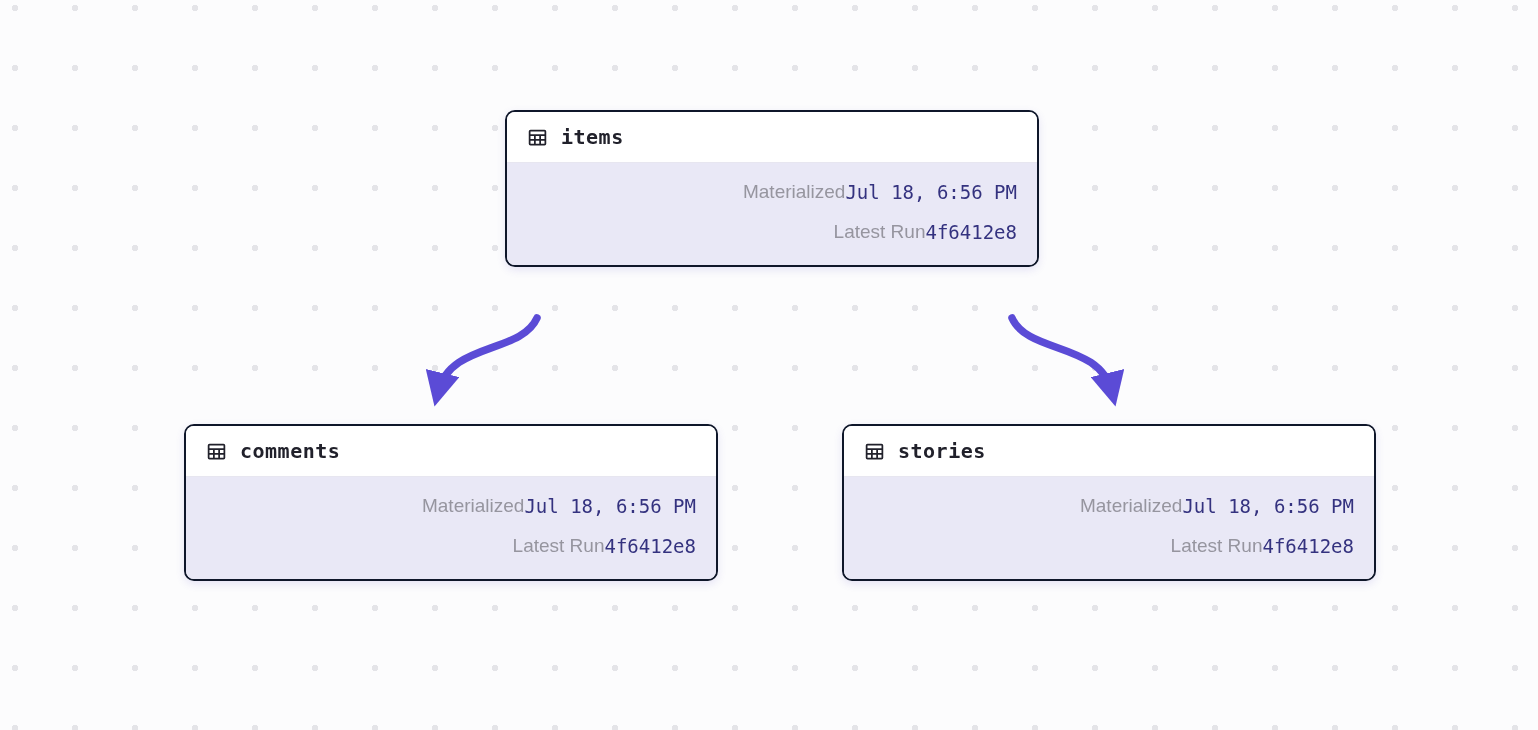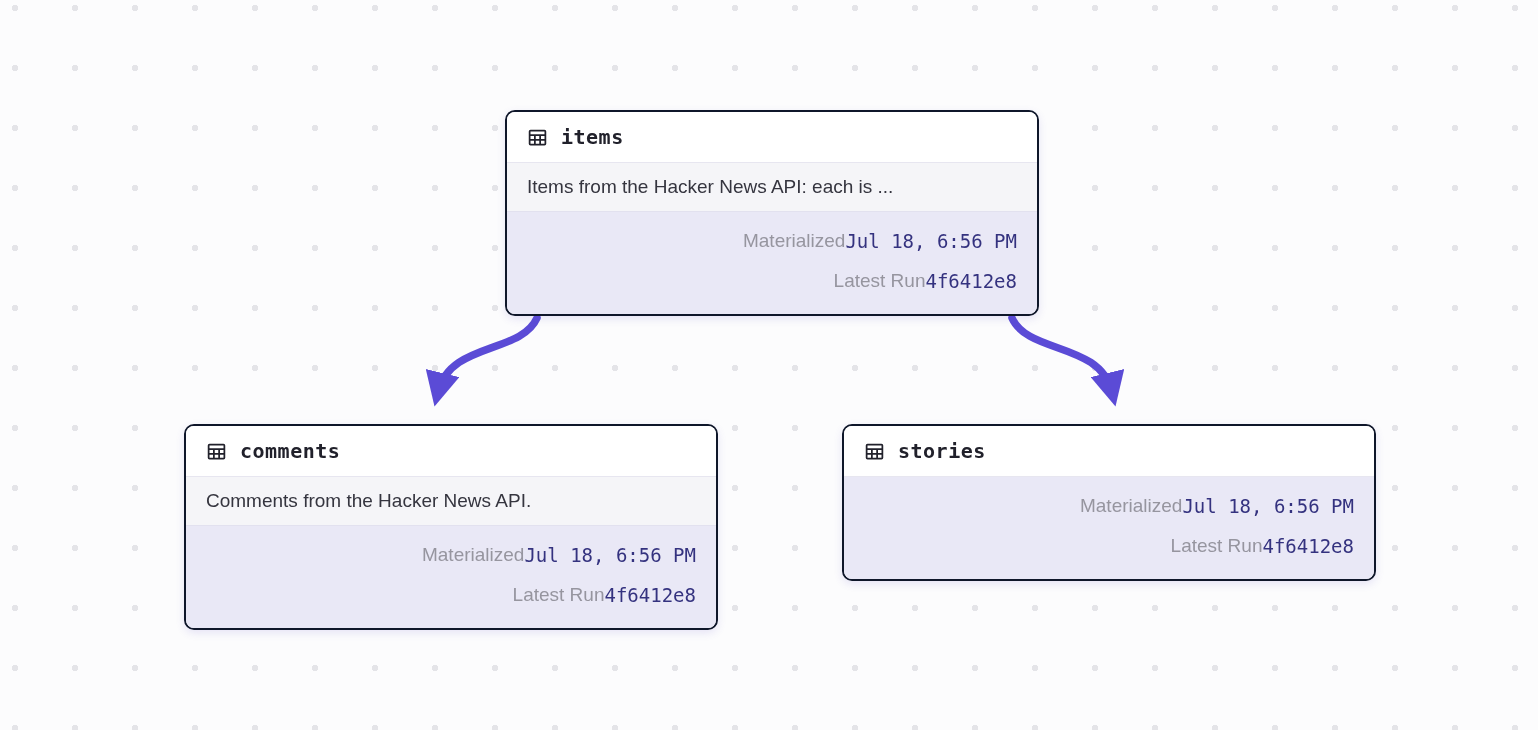--- a/index.html
+++ b/index.html
@@ -93,21 +93,20 @@
     <div class="node-header">
       <svg class="table-icon" viewBox="0 0 24 24" width="21" height="21">
         <rect x="3" y="4" width="18" height="16" rx="1" fill="none" stroke="#21212B" stroke-width="2"></rect>
         <line x1="3" y1="9.4" x2="21" y2="9.4" stroke="#21212B" stroke-width="2"></line>
         <line x1="3" y1="14.7" x2="21" y2="14.7" stroke="#21212B" stroke-width="2"></line>
         <line x1="9" y1="9.4" x2="9" y2="20" stroke="#21212B" stroke-width="2"></line>
         <line x1="15" y1="9.4" x2="15" y2="20" stroke="#21212B" stroke-width="2"></line>
       </svg>
       <span class="node-name">items</span>
     </div>
-    <div class="node-desc">Items from the Hacker News API: each is ...</div>
     <div class="node-stats">
       <div class="stat-row">
         <span class="stat-label">Materialized</span>
         <span class="stat-value">Jul 18, 6:56 PM</span>
       </div>
       <div class="stat-row">
         <span class="stat-label">Latest Run</span>
         <span class="stat-value">4f6412e8</span>
       </div>
     </div>
@@ -117,21 +116,20 @@
     <div class="node-header">
       <svg class="table-icon" viewBox="0 0 24 24" width="21" height="21">
         <rect x="3" y="4" width="18" height="16" rx="1" fill="none" stroke="#21212B" stroke-width="2"></rect>
         <line x1="3" y1="9.4" x2="21" y2="9.4" stroke="#21212B" stroke-width="2"></line>
         <line x1="3" y1="14.7" x2="21" y2="14.7" stroke="#21212B" stroke-width="2"></line>
         <line x1="9" y1="9.4" x2="9" y2="20" stroke="#21212B" stroke-width="2"></line>
         <line x1="15" y1="9.4" x2="15" y2="20" stroke="#21212B" stroke-width="2"></line>
       </svg>
       <span class="node-name">comments</span>
     </div>
-    <div class="node-desc">Comments from the Hacker News API.</div>
     <div class="node-stats">
       <div class="stat-row">
         <span class="stat-label">Materialized</span>
         <span class="stat-value">Jul 18, 6:56 PM</span>
       </div>
       <div class="stat-row">
         <span class="stat-label">Latest Run</span>
         <span class="stat-value">4f6412e8</span>
       </div>
     </div>

